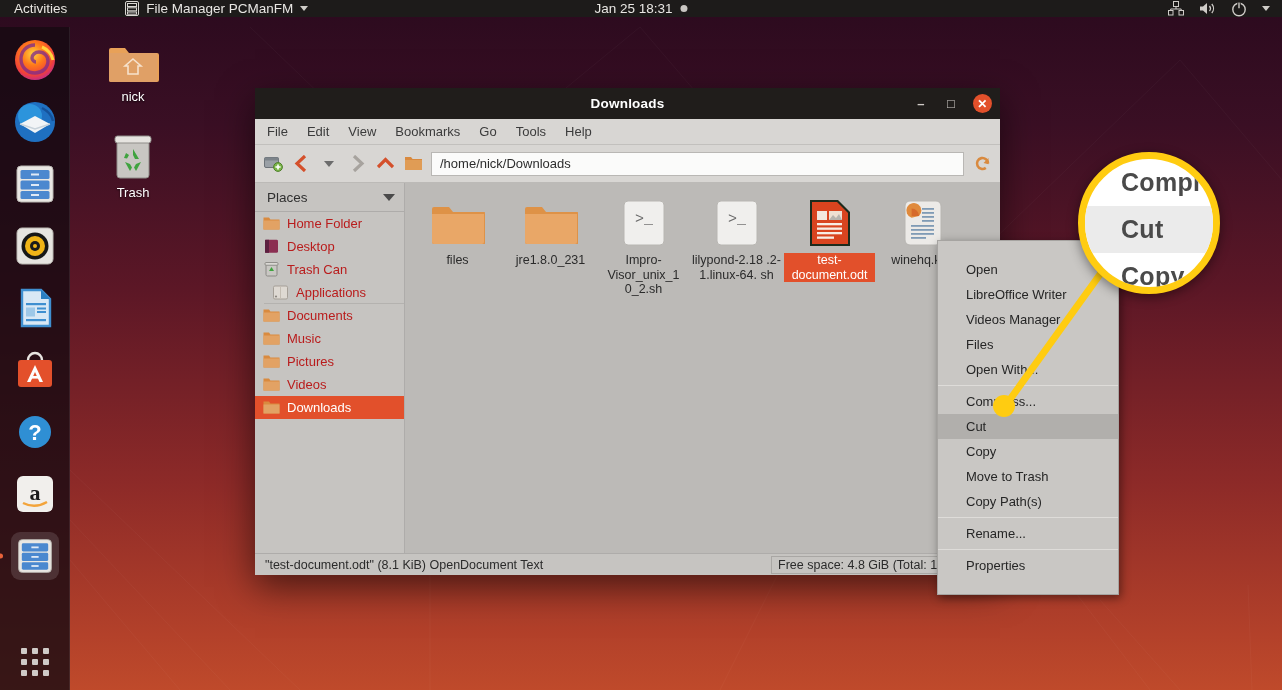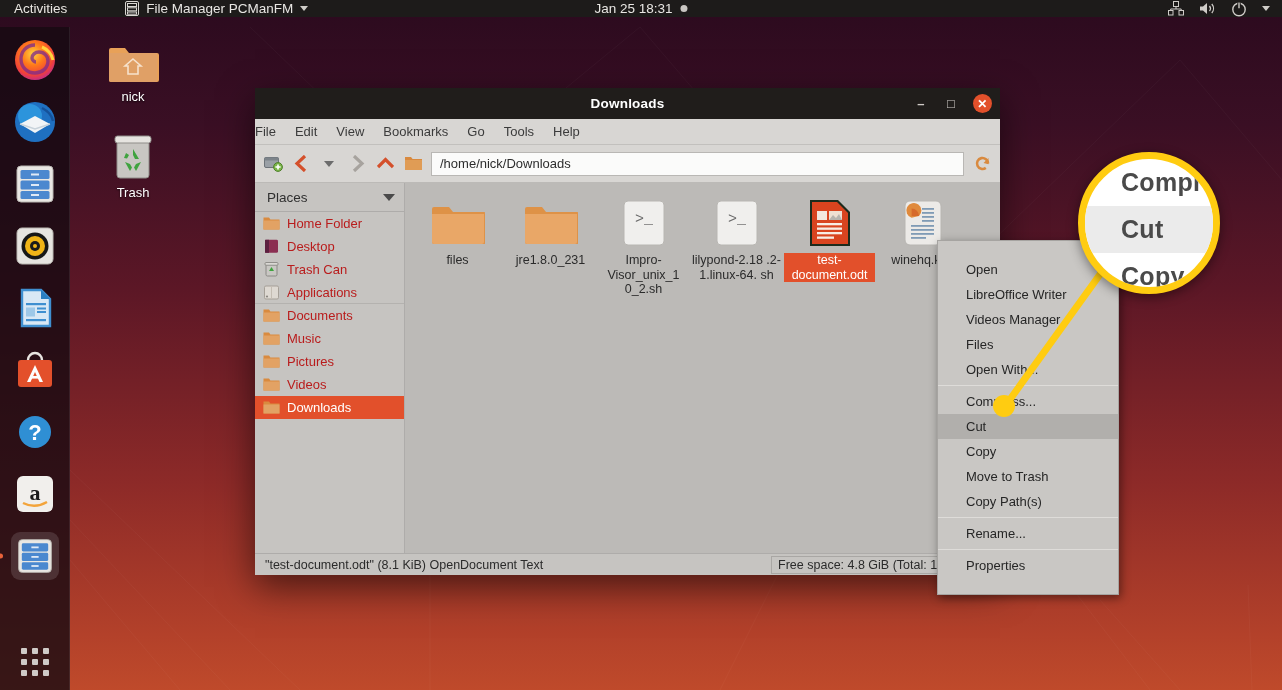--- a/index.html
+++ b/index.html
@@ -68,38 +68,38 @@
   }
   #fm-titlebar { height:31px; background:#201d1b; color:#fff; position:relative;
       display:flex; align-items:center; justify-content:center;
       font-size:13.5px; font-weight:bold; letter-spacing:.2px; flex:none; }
   .win-btns { position:absolute; right:8px; top:0; height:31px; display:flex; align-items:center; gap:14px; }
   .win-btn { color:#cfcac7; font-size:13px; width:16px; text-align:center; cursor:default; }
   .win-close { width:19px;height:19px;border-radius:50%;background:#e2502b;color:#fff;
       display:flex;align-items:center;justify-content:center;font-size:12px;font-weight:bold; }
 
   #fm-menubar { height:26px; background:#d8d6d3; display:flex; align-items:center;
-      gap:19px; font-size:13px; color:#3b3b3b; flex:none;
+      padding-left:12px; gap:19px; font-size:13px; color:#3b3b3b; flex:none;
       border-bottom:1px solid #c2c0bd; }
 
   #fm-toolbar { height:38px; background:#d8d6d3; display:flex; align-items:center;
       padding:0 8px; gap:8px; flex:none; border-bottom:1px solid #bcbab7; }
   .tb-ico { width:20px;height:20px; display:flex;align-items:center;justify-content:center; }
   #fm-pathbar { flex:1; height:24px; background:#fbfbfa; border:1px solid #b9b7b4;
       display:flex; align-items:center; padding:0 8px; font-size:13px; color:#2d2d2d; }
 
   #fm-body { flex:1; display:flex; min-height:0; background:#c6c4c1; }
   #fm-sidebar { width:150px; background:#c6c4c1; border-right:1px solid #aeacaa;
       display:flex; flex-direction:column; flex:none; }
   #places-header { height:29px; display:flex; align-items:center; justify-content:space-between;
       padding:0 9px 0 12px; font-size:13.5px; color:#2f2f2f; border-bottom:1px solid #aeacaa;}
   .place { height:23px; display:flex; align-items:center; gap:7px; padding-left:8px;
       font-size:13px; color:#b91c1c; }
   .place.sel { background:#e2502b; color:#fff; }
-  .place.divider-after { border-bottom:1px solid #b4b2af; }
+  .place.divider-after { border-bottom:1px solid #b4b2af;margin-left:9px; }
 
   #fm-content { flex:1; position:relative; background:#bcbab7; overflow:hidden; }
   #fm-grid { position:absolute; inset:0; padding:8px 6px; display:grid;
       grid-template-columns:repeat(6, 93px); grid-auto-rows:106px; gap:0; }
   .fitem { width:93px; text-align:center; font-size:12.5px; color:#2b2b2b; line-height:14.5px;
       padding-top:6px; }
   .fitem .ic { height:52px; display:flex; align-items:center; justify-content:center; margin-bottom:4px; }
   .fitem .lbl { display:inline-block; max-width:91px; word-wrap:break-word; }
   .fitem.sel .lbl { background:#e2502b; color:#fff; }
 

